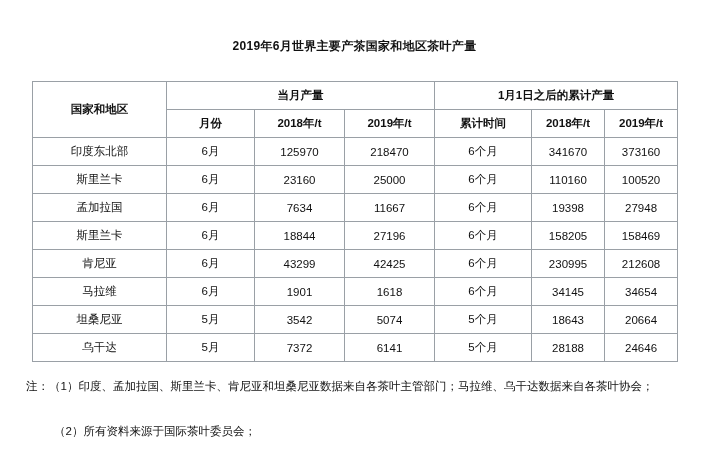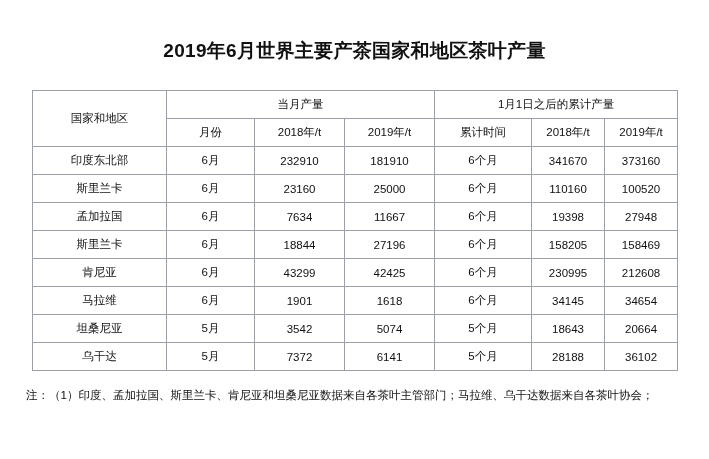--- a/index.html
+++ b/index.html
@@ -15,21 +15,21 @@
     overflow: hidden;
   }
   .page {
     position: relative;
     width: 709px;
     height: 459px;
     box-sizing: border-box;
   }
   .title {
     text-align: center;
-    font-size: 19px;
+    font-size: 12px;
     font-weight: 700;
     color: #111111;
     padding-top: 38px;
     letter-spacing: 0.3px;
   }
   .table-wrap {
     margin: 26px 32px 0 32px;
   }
   table.data {
     border-collapse: collapse;
@@ -42,21 +42,21 @@
   table.data td {
     border: 1px solid #9aa0a6;
     text-align: center;
     vertical-align: middle;
     padding: 0;
     height: 27px;
     font-weight: normal;
     white-space: nowrap;
   }
   table.data th {
-    font-weight: normal;
+    font-weight: bold;
   }
   .col-country { width: 134px; }
   .col-month   { width: 88px; }
   .col-y2018   { width: 90px; }
   .col-y2019   { width: 90px; }
   .col-period  { width: 97px; }
   .col-c2018   { width: 73px; }
   .col-c2019   { width: 73px; }
 
   .notes {
@@ -106,22 +106,22 @@
           <th>2019年/t</th>
           <th>累计时间</th>
           <th>2018年/t</th>
           <th>2019年/t</th>
         </tr>
       </thead>
       <tbody>
         <tr>
           <td>印度东北部</td>
           <td>6月</td>
-          <td>232910</td>
-          <td>181910</td>
+          <td>125970</td>
+          <td>218470</td>
           <td>6个月</td>
           <td>341670</td>
           <td>373160</td>
         </tr>
         <tr>
           <td>斯里兰卡</td>
           <td>6月</td>
           <td>23160</td>
           <td>25000</td>
           <td>6个月</td>
@@ -173,25 +173,28 @@
           <td>18643</td>
           <td>20664</td>
         </tr>
         <tr>
           <td>乌干达</td>
           <td>5月</td>
           <td>7372</td>
           <td>6141</td>
           <td>5个月</td>
           <td>28188</td>
-          <td>36102</td>
+          <td>24646</td>
         </tr>
       </tbody>
     </table>
   </div>
 
   <div class="notes">
     <div class="note-line first">
       <span>注：</span><span>（1）印度、孟加拉国、斯里兰卡、肯尼亚和坦桑尼亚数据来自各茶叶主管部门；马拉维、乌干达数据来自各茶叶协会；</span>
     </div>
+    <div class="note-line note-indent">
+      <span>（2）所有资料来源于国际茶叶委员会；</span>
+    </div>
   </div>
 
 </div>
 
 </body></html>

